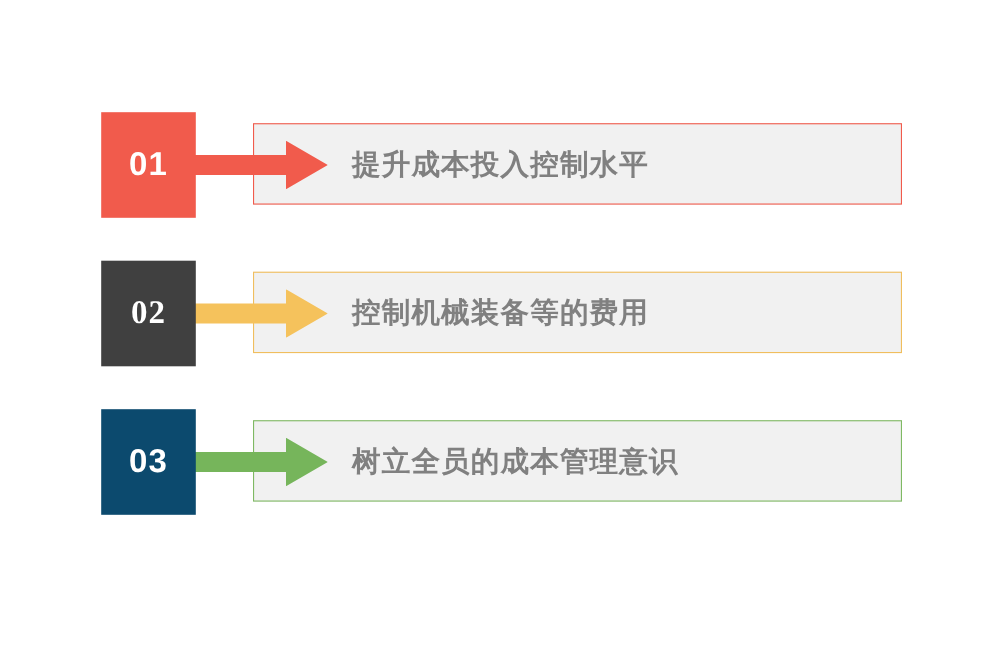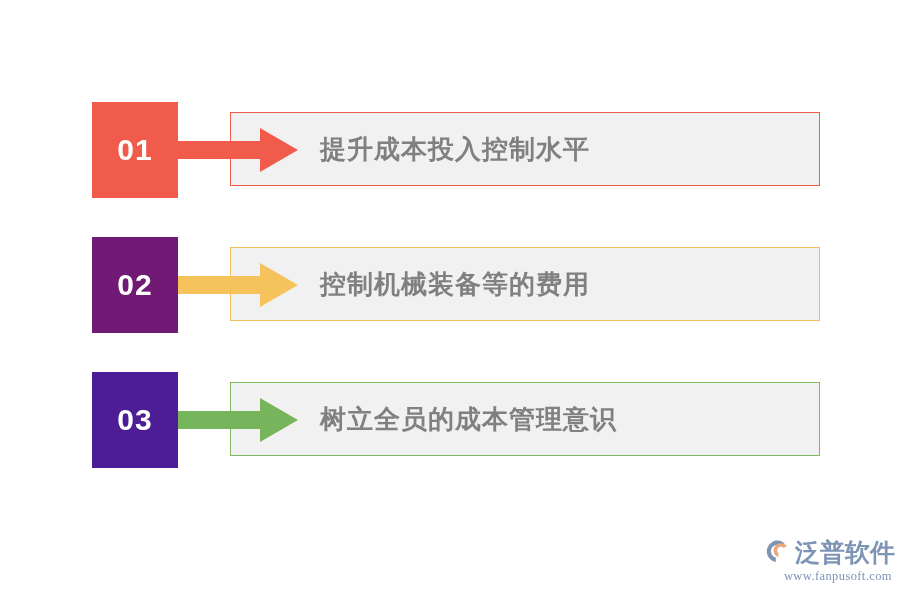--- a/index.html
+++ b/index.html
@@ -68,22 +68,22 @@
     position: absolute;
     left: 0;
     top: 0;
     width: 86px;
     height: 96px;
     background: #F15B4C;
     display: flex;
     align-items: center;
     justify-content: center;
   }
-  .r2 .step-number-box { background: #701a75; }
-  .r3 .step-number-box { background: #4c1d95; }
+  .r2 .step-number-box { background: #404040; font-family: Liberation Serif, serif; }
+  .r3 .step-number-box { background: #0c4a6e; }
 
   .step-number {
     font-size: 30px;
     font-weight: bold;
     color: #FFFFFF;
     letter-spacing: 1px;
     line-height: 1;
   }
 
   
@@ -183,26 +183,14 @@
       </svg>
     </div>
 
     <div class="step-number-box">
       <span class="step-number">03</span>
     </div>
 
     <div class="step-label">树立全员的成本管理意识</div>
   </div>
 
-  <div class="brand-logo">
-    <div class="brand-top">
-      <span class="brand-mark">
-        <svg width="30" height="30" viewBox="0 0 30 30" xmlns="http://www.w3.org/2000/svg">
-          <path d="M22.5,6.5 C19.5,3.2 14.2,2.6 10.2,5.0 C5.6,7.7 3.6,13.5 5.6,18.4 C7.0,21.9 10.2,24.3 13.8,24.9 L13.8,20.6 C11.6,20.0 9.8,18.3 9.2,16.0 C8.3,12.6 10.3,9.0 13.7,8.0 C16.2,7.3 18.8,8.1 20.4,9.9 Z" fill="#7E94B5"></path>
-          <path d="M24.8,9.0 C22.6,6.4 19.0,5.6 15.9,7.0 C12.2,8.7 10.6,13.0 12.3,16.6 C13.1,18.4 14.6,19.7 16.3,20.3 L16.3,15.9 C15.7,15.4 15.3,14.7 15.2,13.9 C14.9,11.9 16.3,10.1 18.3,9.8 C19.6,9.6 20.9,10.1 21.7,11.0 Z" fill="#E8A87C"></path>
-        </svg>
-      </span>
-      <span class="brand-name">泛普软件</span>
-    </div>
-    <div class="brand-url">www.fanpusoft.com</div>
-  </div>
 
 </div>
 
 </body></html>

